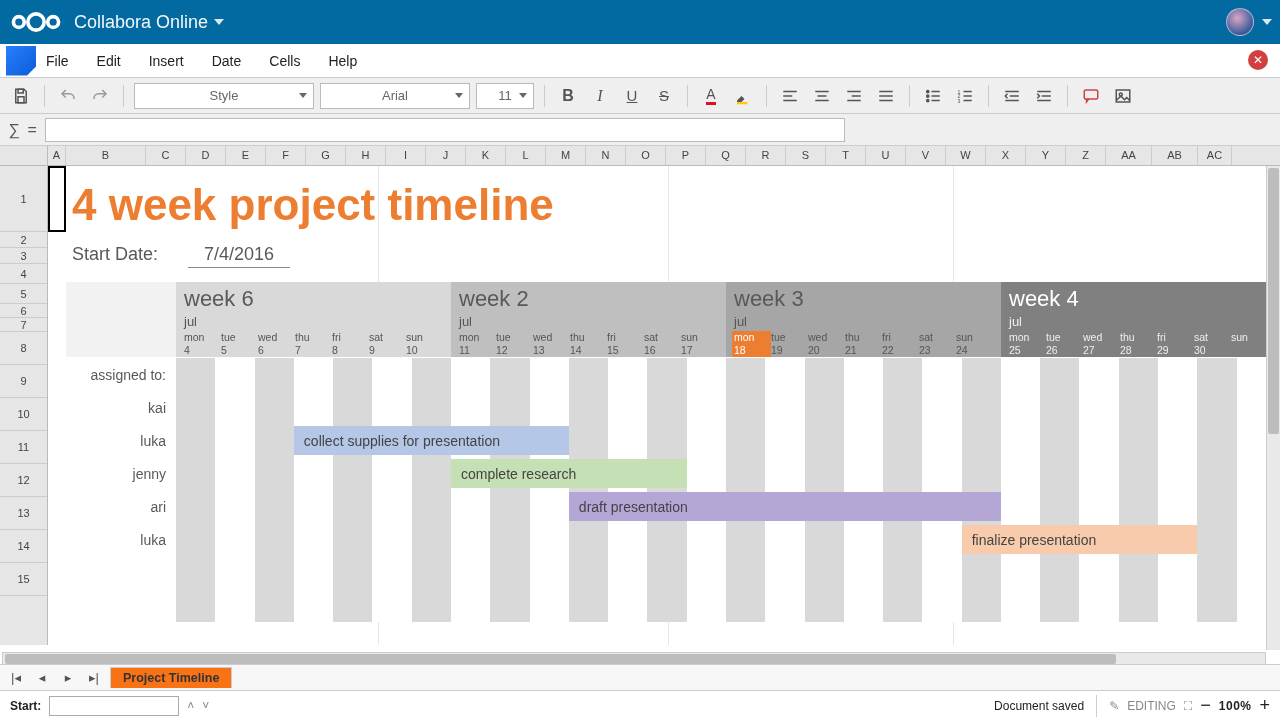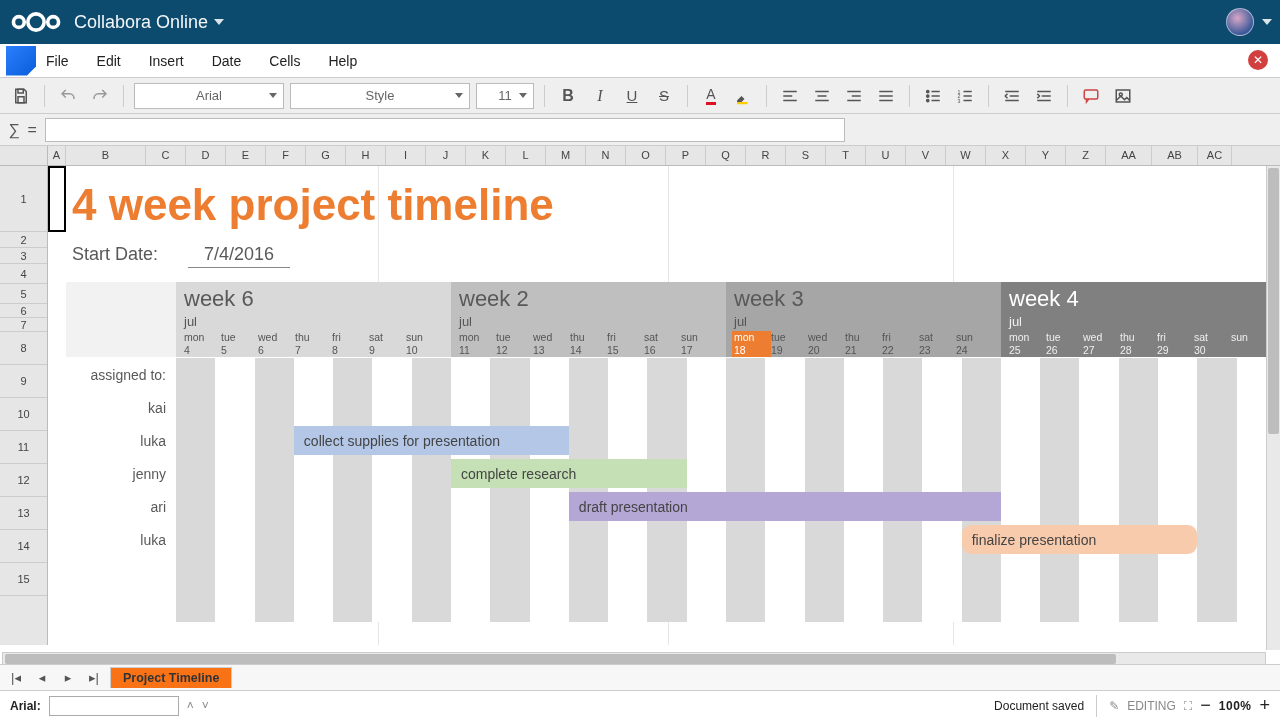--- a/index.html
+++ b/index.html
@@ -1,19 +1,19 @@
 <!DOCTYPE html>
 <html><head>
 <meta charset="utf-8">
 <style>
   * { box-sizing: border-box; margin: 0; padding: 0; }
   body { font-family: -apple-system, BlinkMacSystemFont, "Segoe UI", Arial, sans-serif; font-size: 13px; color: #222; background: #fff; width: 1280px; height: 720px; overflow: hidden; position: relative; }
 
   
-  .topbar { height: 44px; background: #0c4a6e; display: flex; align-items: center; padding: 0 8px; color: #fff; }
+  .topbar { height: 44px; background: #0369a1; display: flex; align-items: center; padding: 0 8px; color: #fff; }
   .nclogo { width: 56px; height: 24px; margin-right: 10px; }
   .appname { font-size: 18px; font-weight: 400; opacity: .95; }
   .triangle { display:inline-block; margin-left:6px; border-left:5px solid transparent; border-right:5px solid transparent; border-top:6px solid #fff; opacity:.85; vertical-align: middle;}
   .topbar .spacer { flex: 1; }
   .avatar { width: 28px; height: 28px; border-radius: 50%; background: radial-gradient(circle at 40% 35%, #d9a7c7, #3b5998 70%); border:1px solid rgba(255,255,255,.5);}
 
   
   .editorbar { height: 34px; background: #fff; border-bottom: 1px solid #ccc; display: flex; align-items: center; position: relative; }
   .doclogo { width: 30px; height: 30px; background: linear-gradient(135deg,#2a7fff,#0a5cd8); clip-path: polygon(0 0,100% 0,100% 70%,70% 100%,0 100%); margin: 0 10px 0 6px; }
   .menus { display: flex; gap: 28px; font-size: 14px; }
@@ -151,26 +151,26 @@
         <path d="M4 9h10a6 6 0 016 6v1"></path>
       </svg>
     </div>
   <div class="tbtn">
       <svg class="svgico" viewBox="0 0 24 24" fill="none" stroke="#999" stroke-width="2">
         <path d="M15 14l5-5-5-5"></path>
         <path d="M20 9H10a6 6 0 00-6 6v1"></path>
       </svg>
     </div>
   <span class="sep"></span>
+  <div class="combo c-style">
+      <span>Style</span>
+      <span class="dd"></span>
+    </div>
   <div class="combo c-font">
       <span>Arial</span>
-      <span class="dd"></span>
-    </div>
-  <div class="combo c-style">
-      <span>Style</span>
       <span class="dd"></span>
     </div>
   <div class="combo c-size">
       <span>11</span>
       <span class="dd"></span>
     </div>
   <span class="sep"></span>
   <div class="tbtn">
       <b style="font-size:16px">B</b>
     </div>
@@ -592,21 +592,21 @@
                 <span></span>
                 <span></span>
                 <span></span>
                 <span></span>
                 <span></span>
                 <span></span>
                 <span></span>
                 <span></span>
                 <span></span>
               </div>
-              <div class="bar b5" style="left: 71.4286%; width: 21.4286%; border-radius: 9px;">finalize presentation</div>
+              <div class="bar b5" style="left: 71.4286%; width: 21.4286%;">finalize presentation</div>
             </div>
           </div>
           <div class="grow">
             <div class="lab"></div>
             <div class="track">
               <div class="stripes">
                 <span></span>
                 <span></span>
                 <span></span>
                 <span></span>
@@ -686,21 +686,21 @@
 
 <div class="sheetrow">
   <div class="navb">|◂</div>
   <div class="navb">◂</div>
   <div class="navb">▸</div>
   <div class="navb">▸|</div>
   <div class="tab">Project Timeline</div>
 </div>
 
 <div class="status">
-  <b>Arial:</b>
+  <b>Start:</b>
   <input class="srch" style="">
   <span class="muted">˄</span>
   <span class="muted">˅</span>
   <div class="spacer"></div>
   <span>Document saved</span>
   <span class="sep"></span>
   <span class="muted">✎</span>
   <span class="muted">EDITING</span>
   <span class="muted">⛶</span>
   <span style="font-size:18px;">−</span>

